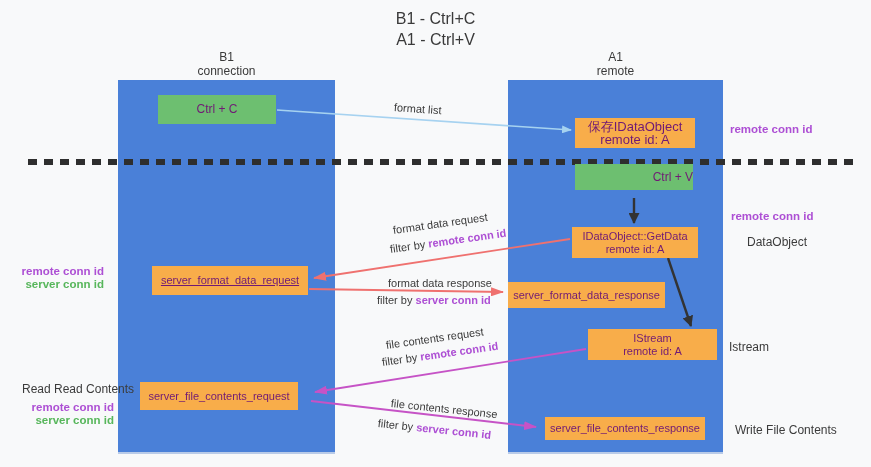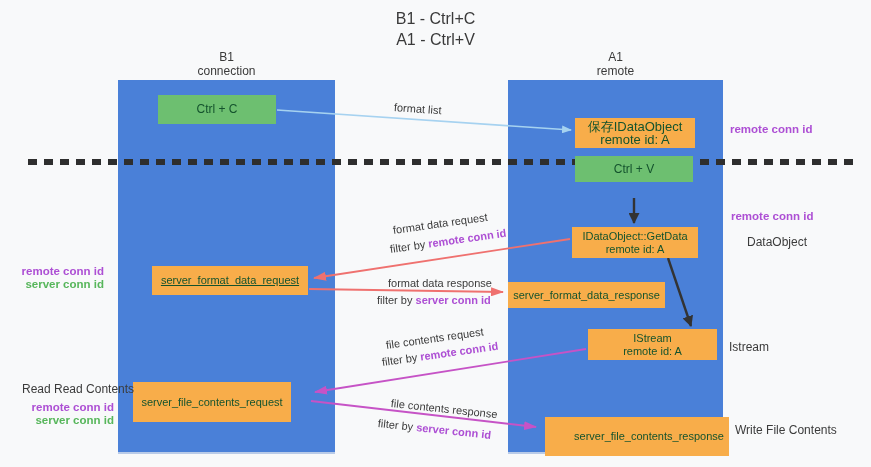--- a/index.html
+++ b/index.html
@@ -13,21 +13,21 @@
     position:relative;width:871px;height:467px;background:var(--background);
     overflow:hidden;font-family:"Liberation Sans","DejaVu Sans",sans-serif;color:var(--text-dark);
   }
   .abs{position:absolute;}
   .title{left:0;right:0;top:8px;text-align:center;font-size:16px;line-height:21px;color:#3a3a3a;}
   .lane-header{text-align:center;font-size:12px;line-height:14px;color:#3a3a3a;top:50px;}
   .lane{top:80px;height:372px;background:var(--lane-blue);border-bottom:2px solid #b9cbe8;}
   .dashed{left:28px;top:159px;width:830px;height:6px;
     background:repeating-linear-gradient(90deg,#2e2e2e 0 9px,transparent 9px 16px);}
   .node{display:flex;align-items:center;justify-content:center;text-align:center;
-    color:#14532d;font-size:11px;line-height:13px;white-space:pre-line;}
+    color:#701a75;font-size:11px;line-height:13px;white-space:pre-line;}
   .node.green{background:var(--box-green);font-size:12px;}
   .node.orange{background:var(--box-orange);}
   .side-label{font-size:11.5px;white-space:nowrap;}
   .purple{color:var(--conn-purple);font-weight:bold;}
   .greenc{color:var(--conn-green);font-weight:bold;}
   .plain{color:var(--text-dark);font-size:12px;}
   .edge-label{font-size:11px;color:#3b3b3b;white-space:nowrap;transform-origin:left center;}
   .r-n8{transform:rotate(-8deg);}
   .r-p4{transform:rotate(4deg);}
   .r-p6{transform:rotate(6deg);}
@@ -83,45 +83,45 @@
   </svg>
 
   <div class="abs node green" style="left:158px;top:95px;width:118px;height:29px;">
     <span>Ctrl + C</span>
   </div>
 
   <div class="abs node orange" style="left:575px;top:118px;width:120px;height:30px;font-size:13px;">
     <span><span>保存IDataObject</span><br><span>remote id: A</span></span>
   </div>
 
-  <div class="abs node green" style="left:575px;top:156px;width:118px;height:26px;">
+  <div class="abs node green" style="left:575px;top:164px;width:118px;height:26px;justify-content:flex-end;">
     <span>Ctrl + V</span>
   </div>
 
   <div class="abs node orange" style="left:572px;top:227px;width:126px;height:31px;">
     <span><span>IDataObject::GetData</span><br><span>remote id: A</span></span>
   </div>
 
   <div class="abs node orange" style="left:152px;top:266px;width:156px;height:29px;text-decoration:underline;">
     <span>server_format_data_request</span>
   </div>
 
   <div class="abs node orange" style="left:508px;top:282px;width:157px;height:26px;">
     <span>server_format_data_response</span>
   </div>
 
   <div class="abs node orange" style="left:588px;top:329px;width:129px;height:31px;">
     <span><span>IStream</span><br><span>remote id: A</span></span>
   </div>
 
-  <div class="abs node orange" style="left:133px;top:382px;width:158px;height:40px;">
+  <div class="abs node orange" style="left:140px;top:382px;width:158px;height:28px;">
     <span>server_file_contents_request</span>
   </div>
 
-  <div class="abs node orange" style="left:545px;top:417px;width:160px;height:39px;padding-left:24px;">
+  <div class="abs node orange" style="left:545px;top:417px;width:160px;height:23px;">
     <span>server_file_contents_response</span>
   </div>
 
   <div class="abs side-label purple" style="left:730px;top:123px;">remote conn id</div>
   <div class="abs side-label purple" style="left:731px;top:210px;">remote conn id</div>
   <div class="abs side-label plain" style="left:731px;top:235px;margin-left:16px;">DataObject</div>
   <div class="abs side-label plain" style="left:729px;top:340px;">Istream</div>
   <div class="abs side-label plain" style="left:735px;top:423px;">Write File Contents</div>
 
   <div class="abs right-col" style="left:18px;top:265px;width:86px;">

